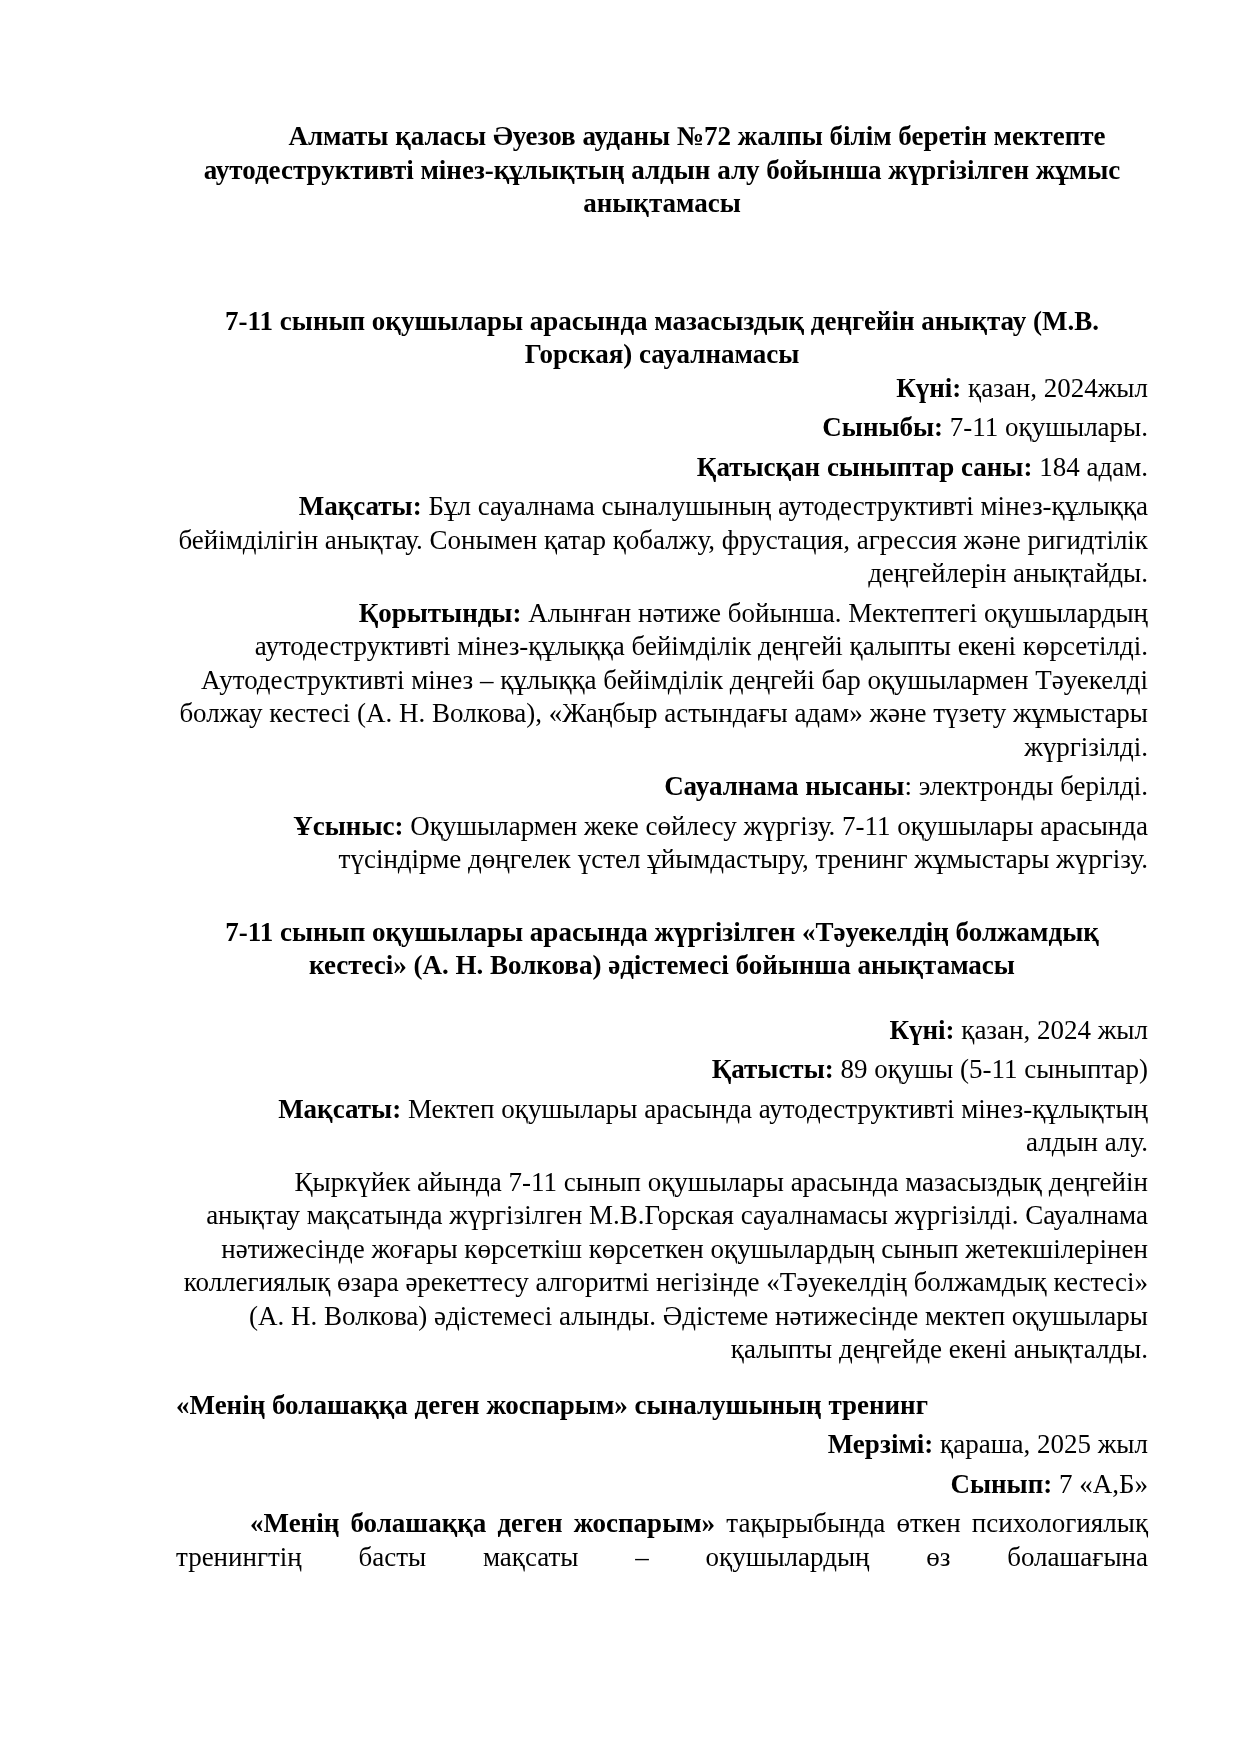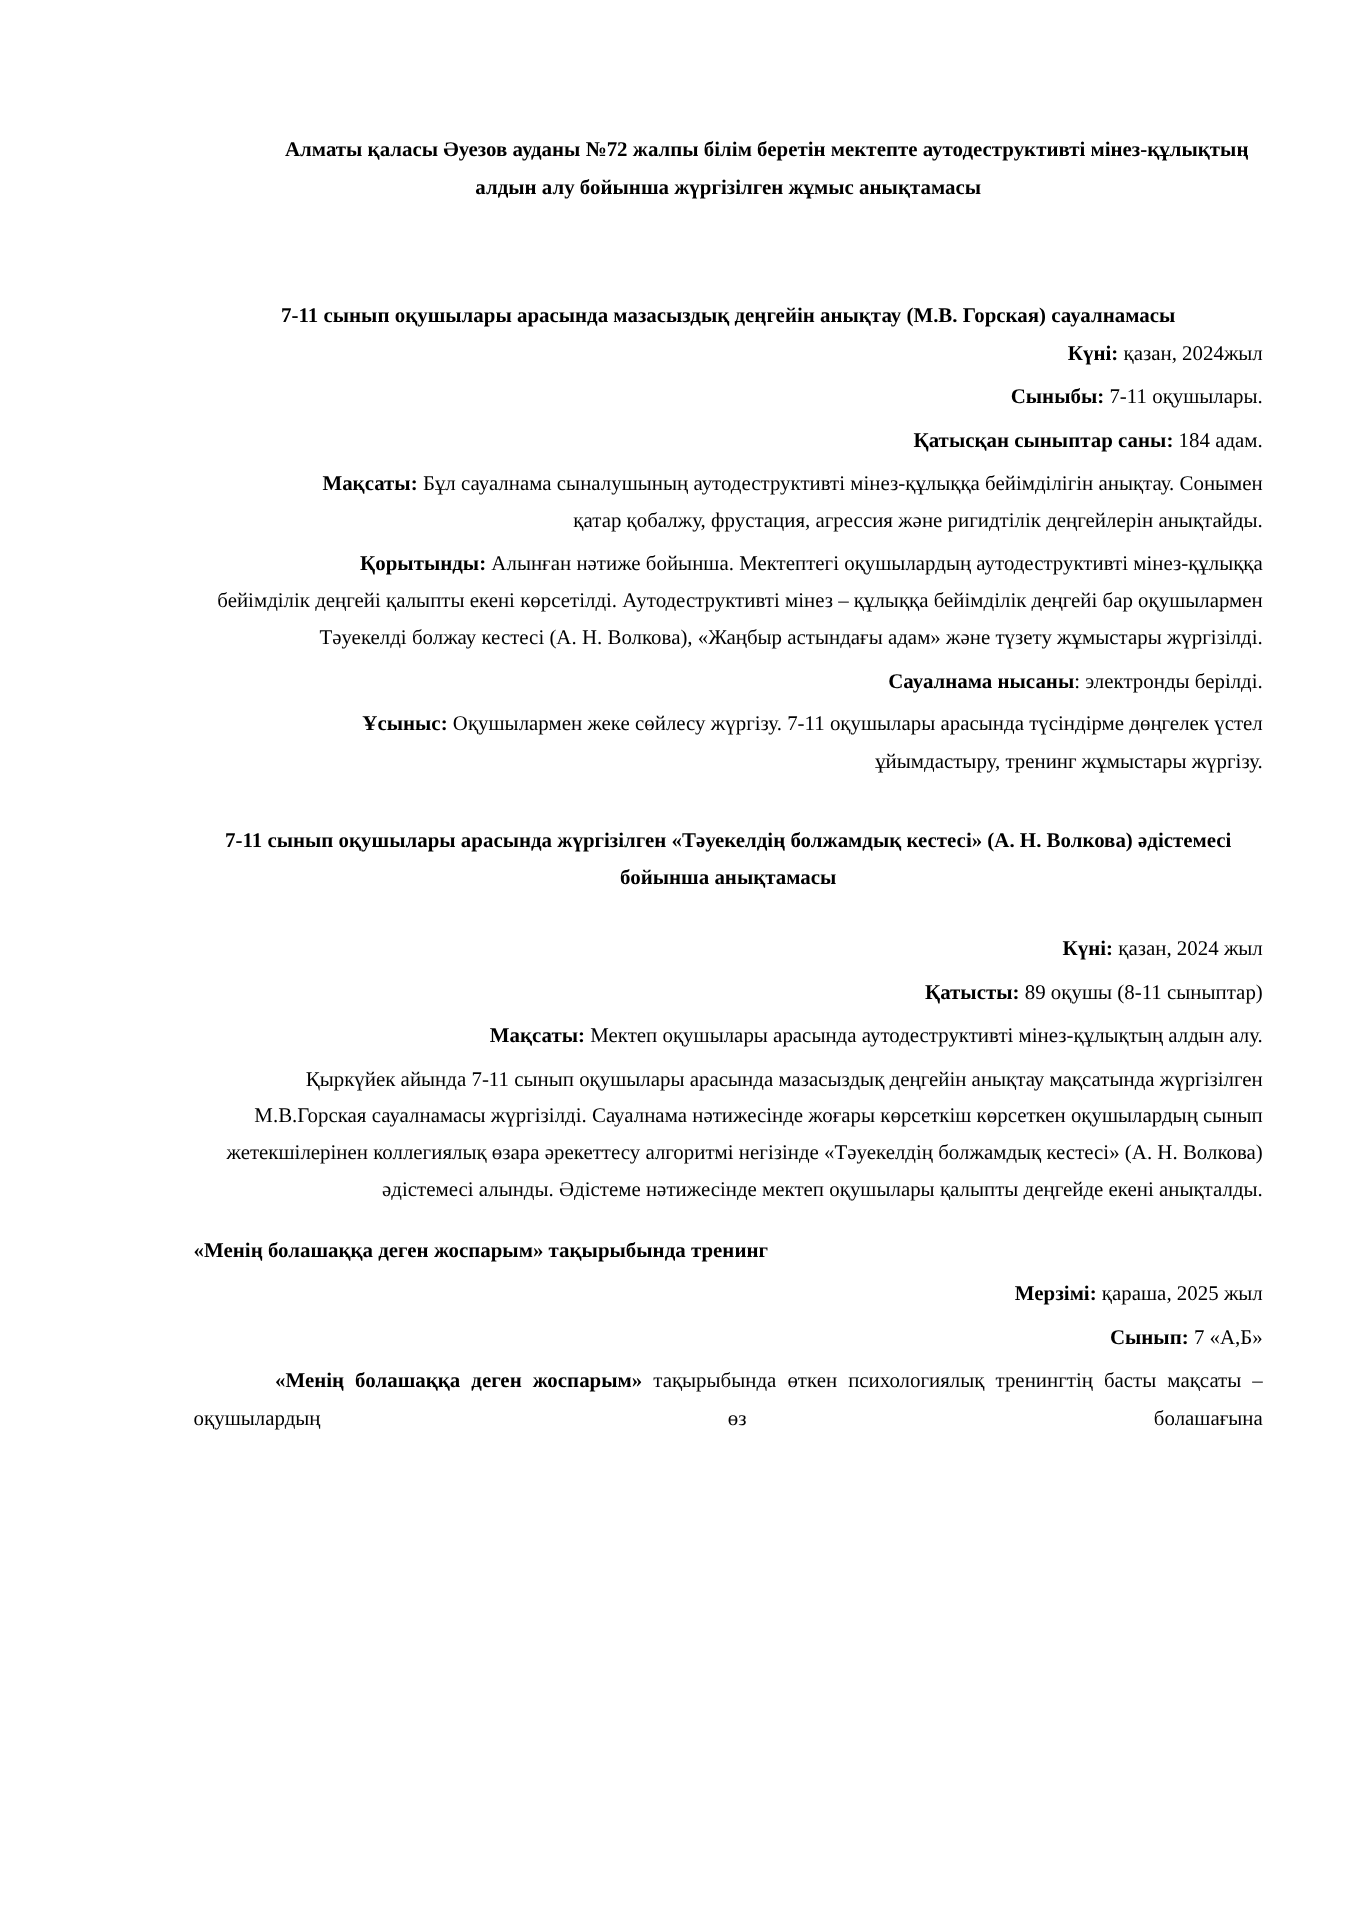--- a/index.html
+++ b/index.html
@@ -9,21 +9,21 @@
   }
   .page {
     position: relative;
     width: 1241px;
     height: 1755px;
     background: #ffffff;
     box-sizing: border-box;
     padding: 120px 93px 0 176px;
     overflow: hidden;
     font-family: "Liberation Serif", "DejaVu Serif", serif;
-    font-size: 19px;
+    font-size: 27px;
     line-height: 33.5px;
     color: #000000;
   }
   .doc-title {
     font-weight: bold;
     text-align: center;
     text-indent: 70px;
     margin: 0;
   }
   .sec-heading {
@@ -83,29 +83,29 @@
   <p class="para indent"><b class="lbl">Ұсыныс:</b><span> Оқушылармен жеке сөйлесу жүргізу. 7-11 оқушылары арасында түсіндірме дөңгелек үстел ұйымдастыру, тренинг жұмыстары жүргізу.</span></p>
 
   <div class="spacer-b"></div>
 
   <p class="sec-heading">7-11 сынып оқушылары арасында жүргізілген «Тәуекелдің болжамдық кестесі» (А. Н. Волкова)  әдістемесі бойынша анықтамасы</p>
 
   <div class="spacer-c"></div>
 
   <p class="para indent"><b class="lbl">Күні:</b><span> қазан, 2024 жыл</span></p>
 
-  <p class="para indent"><b class="lbl">Қатысты:</b><span> 89 оқушы (8-11 сыныптар)</span></p>
+  <p class="para indent"><b class="lbl">Қатысты:</b><span> 89 оқушы (5-11 сыныптар)</span></p>
 
   <p class="para indent"><b class="lbl">Мақсаты:</b><span> Мектеп оқушылары арасында аутодеструктивті мінез-құлықтың алдын алу.</span></p>
 
   <p class="para indent"><b class="lbl"></b><span>Қыркүйек айында 7-11 сынып оқушылары арасында мазасыздық деңгейін анықтау мақсатында жүргізілген М.В.Горская  сауалнамасы жүргізілді. Сауалнама нәтижесінде жоғары көрсеткіш көрсеткен оқушылардың сынып жетекшілерінен  коллегиялық өзара әрекеттесу алгоритмі негізінде  «Тәуекелдің болжамдық кестесі» (А. Н. Волкова) әдістемесі алынды. Әдістеме нәтижесінде мектеп оқушылары қалыпты деңгейде екені анықталды.</span></p>
 
   <div class="spacer-d"></div>
 
-  <p class="training-heading">«Менің болашаққа деген жоспарым» тақырыбында тренинг</p>
+  <p class="training-heading">«Менің болашаққа деген жоспарым» сыналушының тренинг</p>
 
   <p class="para"><b class="lbl">Мерзімі:</b><span> қараша, 2025 жыл</span></p>
 
   <p class="para"><b class="lbl">Сынып:</b><span> 7 «А,Б»</span></p>
 
   <p class="para indent final"><b class="lbl">«Менің болашаққа деген жоспарым»</b><span> тақырыбында өткен психологиялық тренингтің басты мақсаты – оқушылардың өз болашағына</span></p>
 
 </div>
 
 </body></html>

